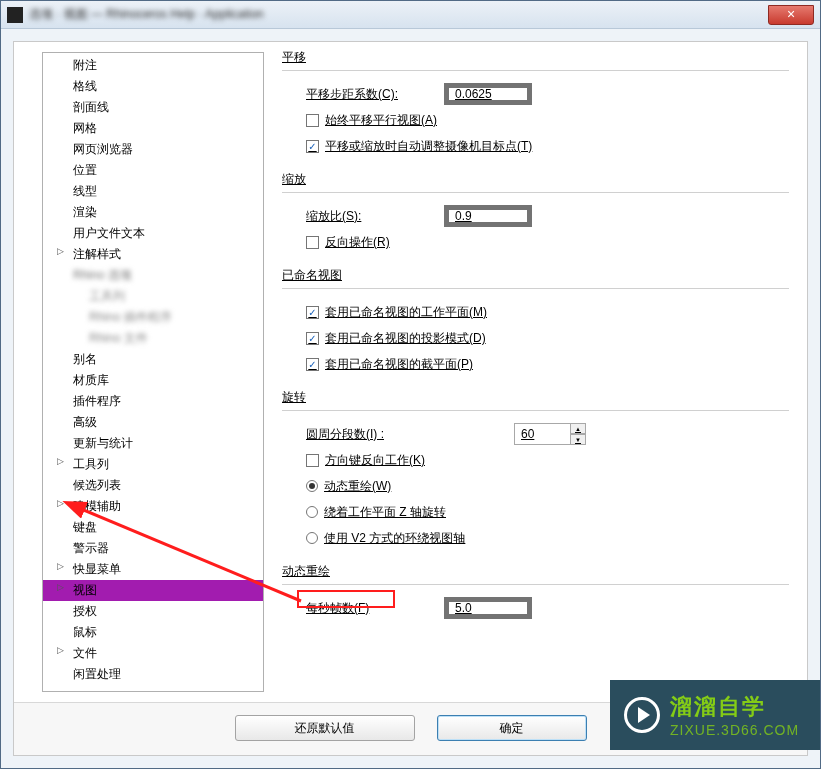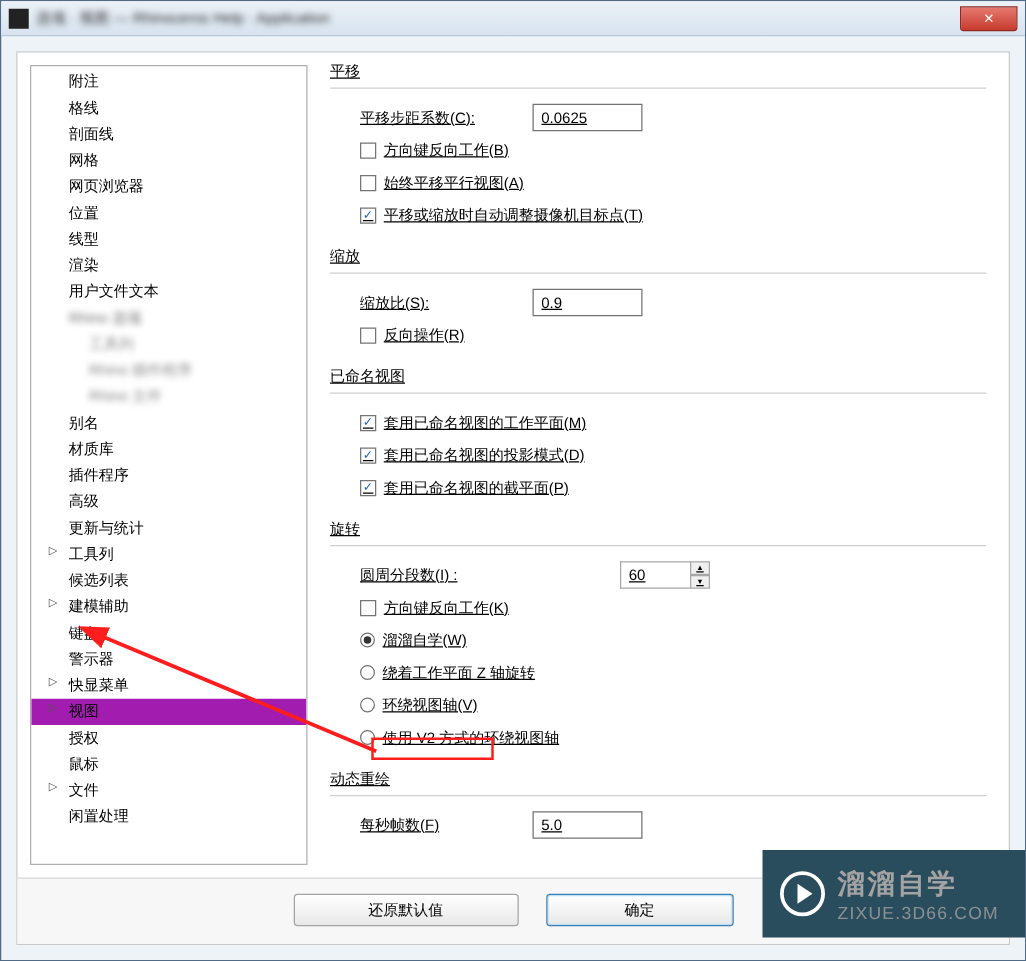--- a/index.html
+++ b/index.html
@@ -3,47 +3,47 @@
 <meta charset="utf-8">
 <style>
 * { margin: 0; padding: 0; box-sizing: border-box; font-family: "Microsoft YaHei", "SimSun", sans-serif; font-size: 12px; }
 body { background: linear-gradient(#d5e5f5, #c9ddef); width: 821px; height: 769px; overflow: hidden; }
 .window { width: 821px; height: 769px; background: #eef3f8; border: 1px solid #516a85; position: relative; }
 .titlebar { height: 28px; background: linear-gradient(#ecf1f7, #d7e3ef); display: flex; align-items: center; padding: 0 6px; border-bottom: 1px solid #b8c8d8; }
 .titlebar .appicon { width: 16px; height: 16px; background: #222; margin-right: 6px; }
 .titlebar .title { flex: 1; color: #333; filter: blur(2.5px); }
 .titlebar .close { width: 46px; height: 20px; background: linear-gradient(#e67a6f, #c83a2e); border: 1px solid #8e2a22; border-radius: 0 0 3px 3px; color: #fff; text-align: center; line-height: 16px; font-size: 14px; cursor: pointer; }
 .client { position: absolute; left: 12px; top: 40px; right: 12px; bottom: 12px; background: #fff; border: 1px solid #c9c9c9; display: flex; flex-direction: column; }
-.content { flex: 1; display: flex; overflow: hidden; }
+.content { flex: 1; display: flex; overflow: hidden; padding-left: 18px; }
 .tree { width: 222px; border: 1px solid #b0b0b0; margin: 10px 6px 10px 10px; background: #fff; overflow: auto; padding: 2px 0; }
 .tree-item { padding: 2px 4px 2px 30px; white-space: nowrap; cursor: default; position: relative; color: #000; }
 .tree-item.has-toggle::before { content: "▷"; position: absolute; left: 14px; top: 2px; font-size: 9px; color: #555; }
 .tree-item.sel { background: #a21caf; }
 .tree-item.blur { filter: blur(2.5px); color: #777; }
 .tree-item.blur2 { filter: blur(2.5px); color: #888; padding-left: 46px; }
 .panel { flex: 1; margin: 1px 10px 10px 4px; overflow: auto; padding: 0 8px 8px 8px; text-decoration: underline; }
 .section-title { font-weight: normal; margin: 6px 0 4px 0; }
 .section-body { border-top: 1px solid #d0d0d0; padding: 8px 0 4px 24px; margin-top: 2px; }
 .row { display: flex; align-items: center; gap: 8px; margin: 4px 0; min-height: 22px; }
 .checkbox, .radio { display: inline-flex; align-items: center; gap: 6px; }
 .checkbox .box { width: 13px; height: 13px; border: 1px solid #757575; background: #fff; display: inline-flex; align-items: center; justify-content: center; font-size: 10px; color: #1960b8; }
 .checkbox.checked .box::after { content: "✓"; }
 .radio .dot { width: 12px; height: 12px; border: 1px solid #757575; border-radius: 50%; background: #fff; display: inline-flex; align-items: center; justify-content: center; }
 .radio.checked .dot::after { content: ""; width: 6px; height: 6px; background: #333; border-radius: 50%; }
-.text-input { width: 88px; height: 22px; border: 1px solid #737373; padding: 0 6px; background: #fff; }
+.text-input { width: 88px; height: 22px; border: 5px solid #737373; padding: 0 6px; background: #fff; }
 .spin { display: inline-flex; }
 .spin-input { width: 56px; height: 22px; border: 1px solid #a8a8a8; border-right: none; padding: 0 6px; }
 .spin-buttons { width: 16px; display: flex; flex-direction: column; }
 .spin-buttons button { flex: 1; border: 1px solid #a8a8a8; background: #f0f0f0; font-size: 6px; line-height: 8px; cursor: pointer; }
 .btnrow { display: flex; justify-content: center; gap: 22px; padding: 12px 0 14px 0; border-top: 1px solid #d8d8d8; background: #f7f7f7; }
 .btn { min-width: 180px; height: 26px; border: 1px solid #a3a3a3; background: linear-gradient(#fff,#e8e8e8); border-radius: 3px; cursor: pointer; }
 .btn.primary { min-width: 150px; border: 1px solid #3c7fb1; box-shadow: 0 0 0 1px #bde0f7 inset; }
 .highlight-box { position: absolute; border: 2px solid #ff1d1d; pointer-events: none; }
 .arrow-svg { position: absolute; pointer-events: none; }
-.watermark { position: absolute; right: 0; bottom: 18px; width: 210px; height: 70px; background: #2a4d5d; display: flex; align-items: center; gap: 10px; padding: 0 14px; color: #a3a3a3; }
+.watermark { position: absolute; right: 0; bottom: 18px; width: 210px; height: 70px; background: #2a4d5d; display: flex; align-items: center; gap: 10px; padding: 0 14px; color: #84cc16; }
 .watermark .play { width: 36px; height: 36px; border: 3px solid #fff; border-radius: 50%; display: flex; align-items: center; justify-content: center; }
 .watermark .play::after { content: ""; border-left: 12px solid #fff; border-top: 8px solid transparent; border-bottom: 8px solid transparent; margin-left: 3px; }
 .watermark .big { font-size: 22px; font-weight: bold; letter-spacing: 2px; }
 .watermark .small { font-size: 14px; letter-spacing: 1px; opacity: .8; }
 </style>
 </head>
 <body>
 
 <div class="window">
   <div class="titlebar">
@@ -57,20 +57,21 @@
       <div class="tree" id="tree">
           <div class="tree-item">附注</div>
           <div class="tree-item">格线</div>
           <div class="tree-item">剖面线</div>
           <div class="tree-item">网格</div>
           <div class="tree-item">网页浏览器</div>
           <div class="tree-item">位置</div>
           <div class="tree-item">线型</div>
           <div class="tree-item">渲染</div>
           <div class="tree-item">用户文件文本</div>
+          <div class="tree-item has-toggle">注解样式</div>
           <div class="tree-item blur">Rhino 选项</div>
           <div class="tree-item blur2">工具列</div>
           <div class="tree-item blur2">Rhino 插件程序</div>
           <div class="tree-item blur2">Rhino 文件</div>
           <div class="tree-item">别名</div>
           <div class="tree-item">材质库</div>
           <div class="tree-item">插件程序</div>
           <div class="tree-item">高级</div>
           <div class="tree-item">更新与统计</div>
           <div class="tree-item has-toggle">工具列</div>
@@ -90,26 +91,20 @@
 
         <div class="section-title">平移</div>
         <div class="section-body">
           <div class="row">
             <span style="width:130px">平移步距系数(C):</span>
             <input class="text-input" value="0.0625" style="">
           </div>
           <div class="row">
               <label class="checkbox">
                 <span class="box"></span>
-                <span>方向键反向工作(B)</span>
-              </label>
-            </div>
-          <div class="row">
-              <label class="checkbox">
-                <span class="box"></span>
                 <span>始终平移平行视图(A)</span>
               </label>
             </div>
           <div class="row">
               <label class="checkbox checked">
                 <span class="box"></span>
                 <span>平移或缩放时自动调整摄像机目标点(T)</span>
               </label>
             </div>
         </div>
@@ -164,33 +159,27 @@
           </div>
           <div class="row">
               <label class="checkbox">
                 <span class="box"></span>
                 <span>方向键反向工作(K)</span>
               </label>
             </div>
           <div class="row">
               <label class="radio checked">
                 <span class="dot"></span>
-                <span>溜溜自学(W)</span>
+                <span>动态重绘(W)</span>
               </label>
             </div>
           <div class="row">
               <label class="radio">
                 <span class="dot"></span>
                 <span>绕着工作平面 Z 轴旋转</span>
-              </label>
-            </div>
-          <div class="row">
-              <label class="radio">
-                <span class="dot"></span>
-                <span>环绕视图轴(V)</span>
               </label>
             </div>
           <div class="row">
               <label class="radio">
                 <span class="dot"></span>
                 <span>使用 V2 方式的环绕视图轴</span>
               </label>
             </div>
         </div>
 

